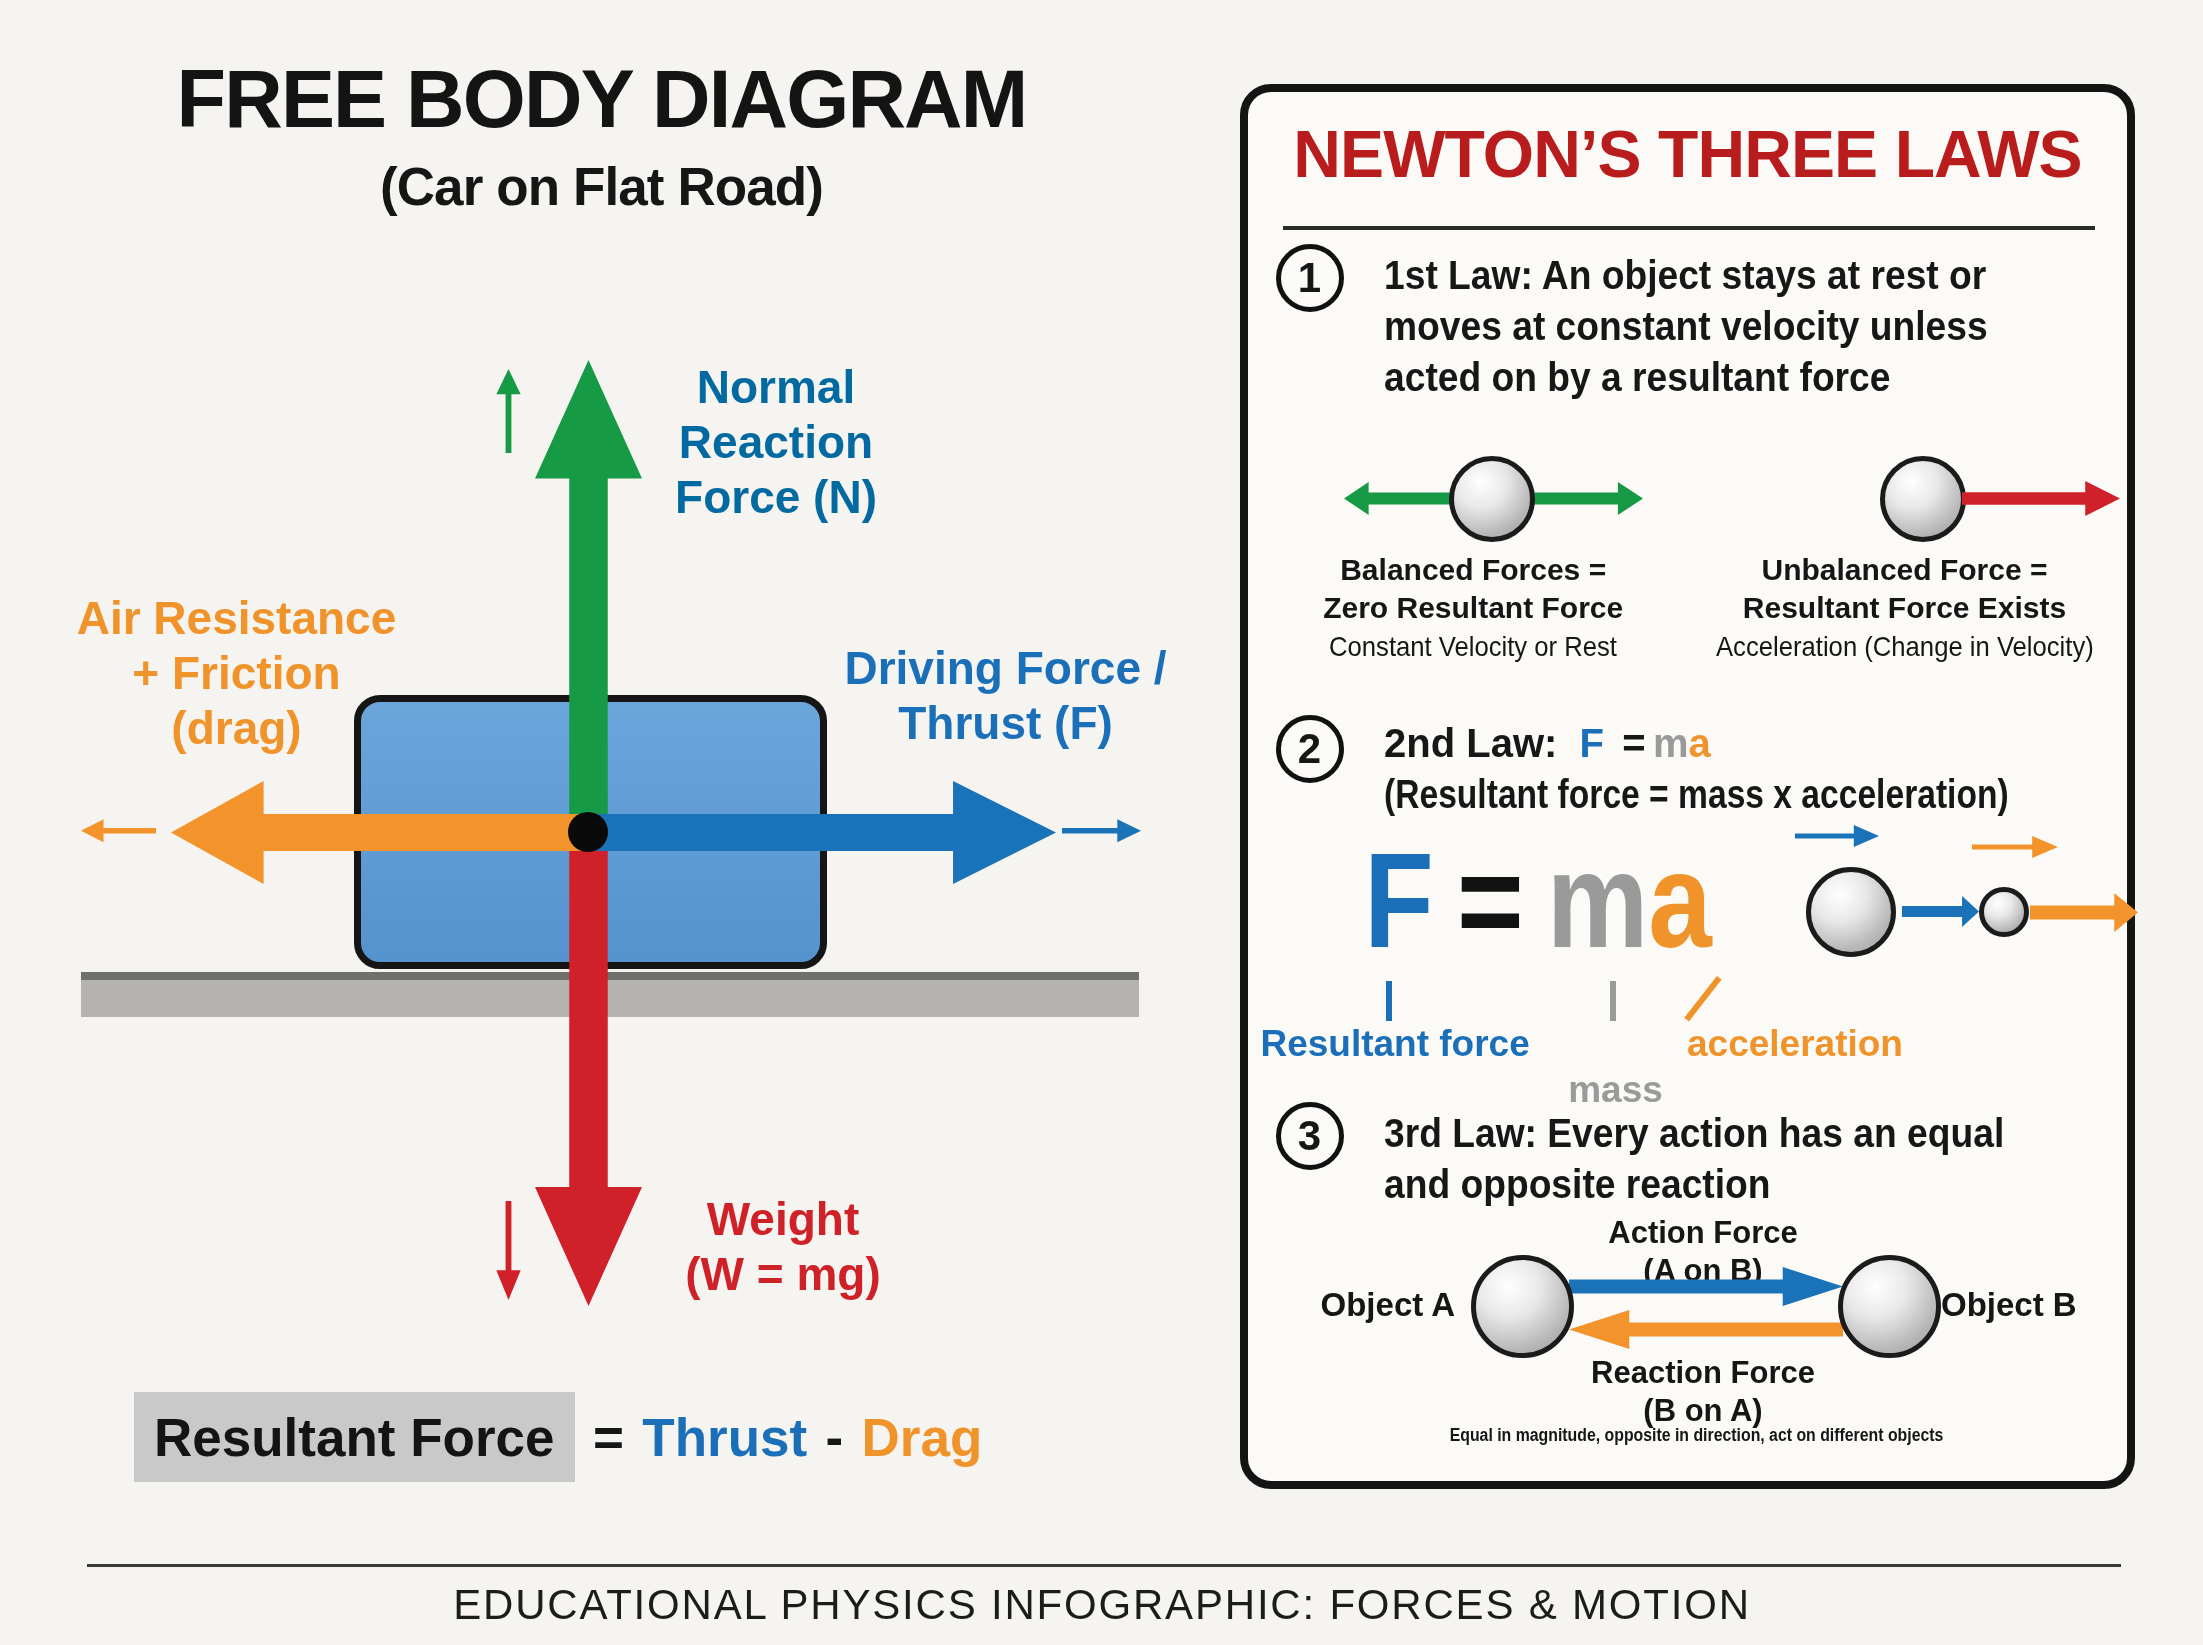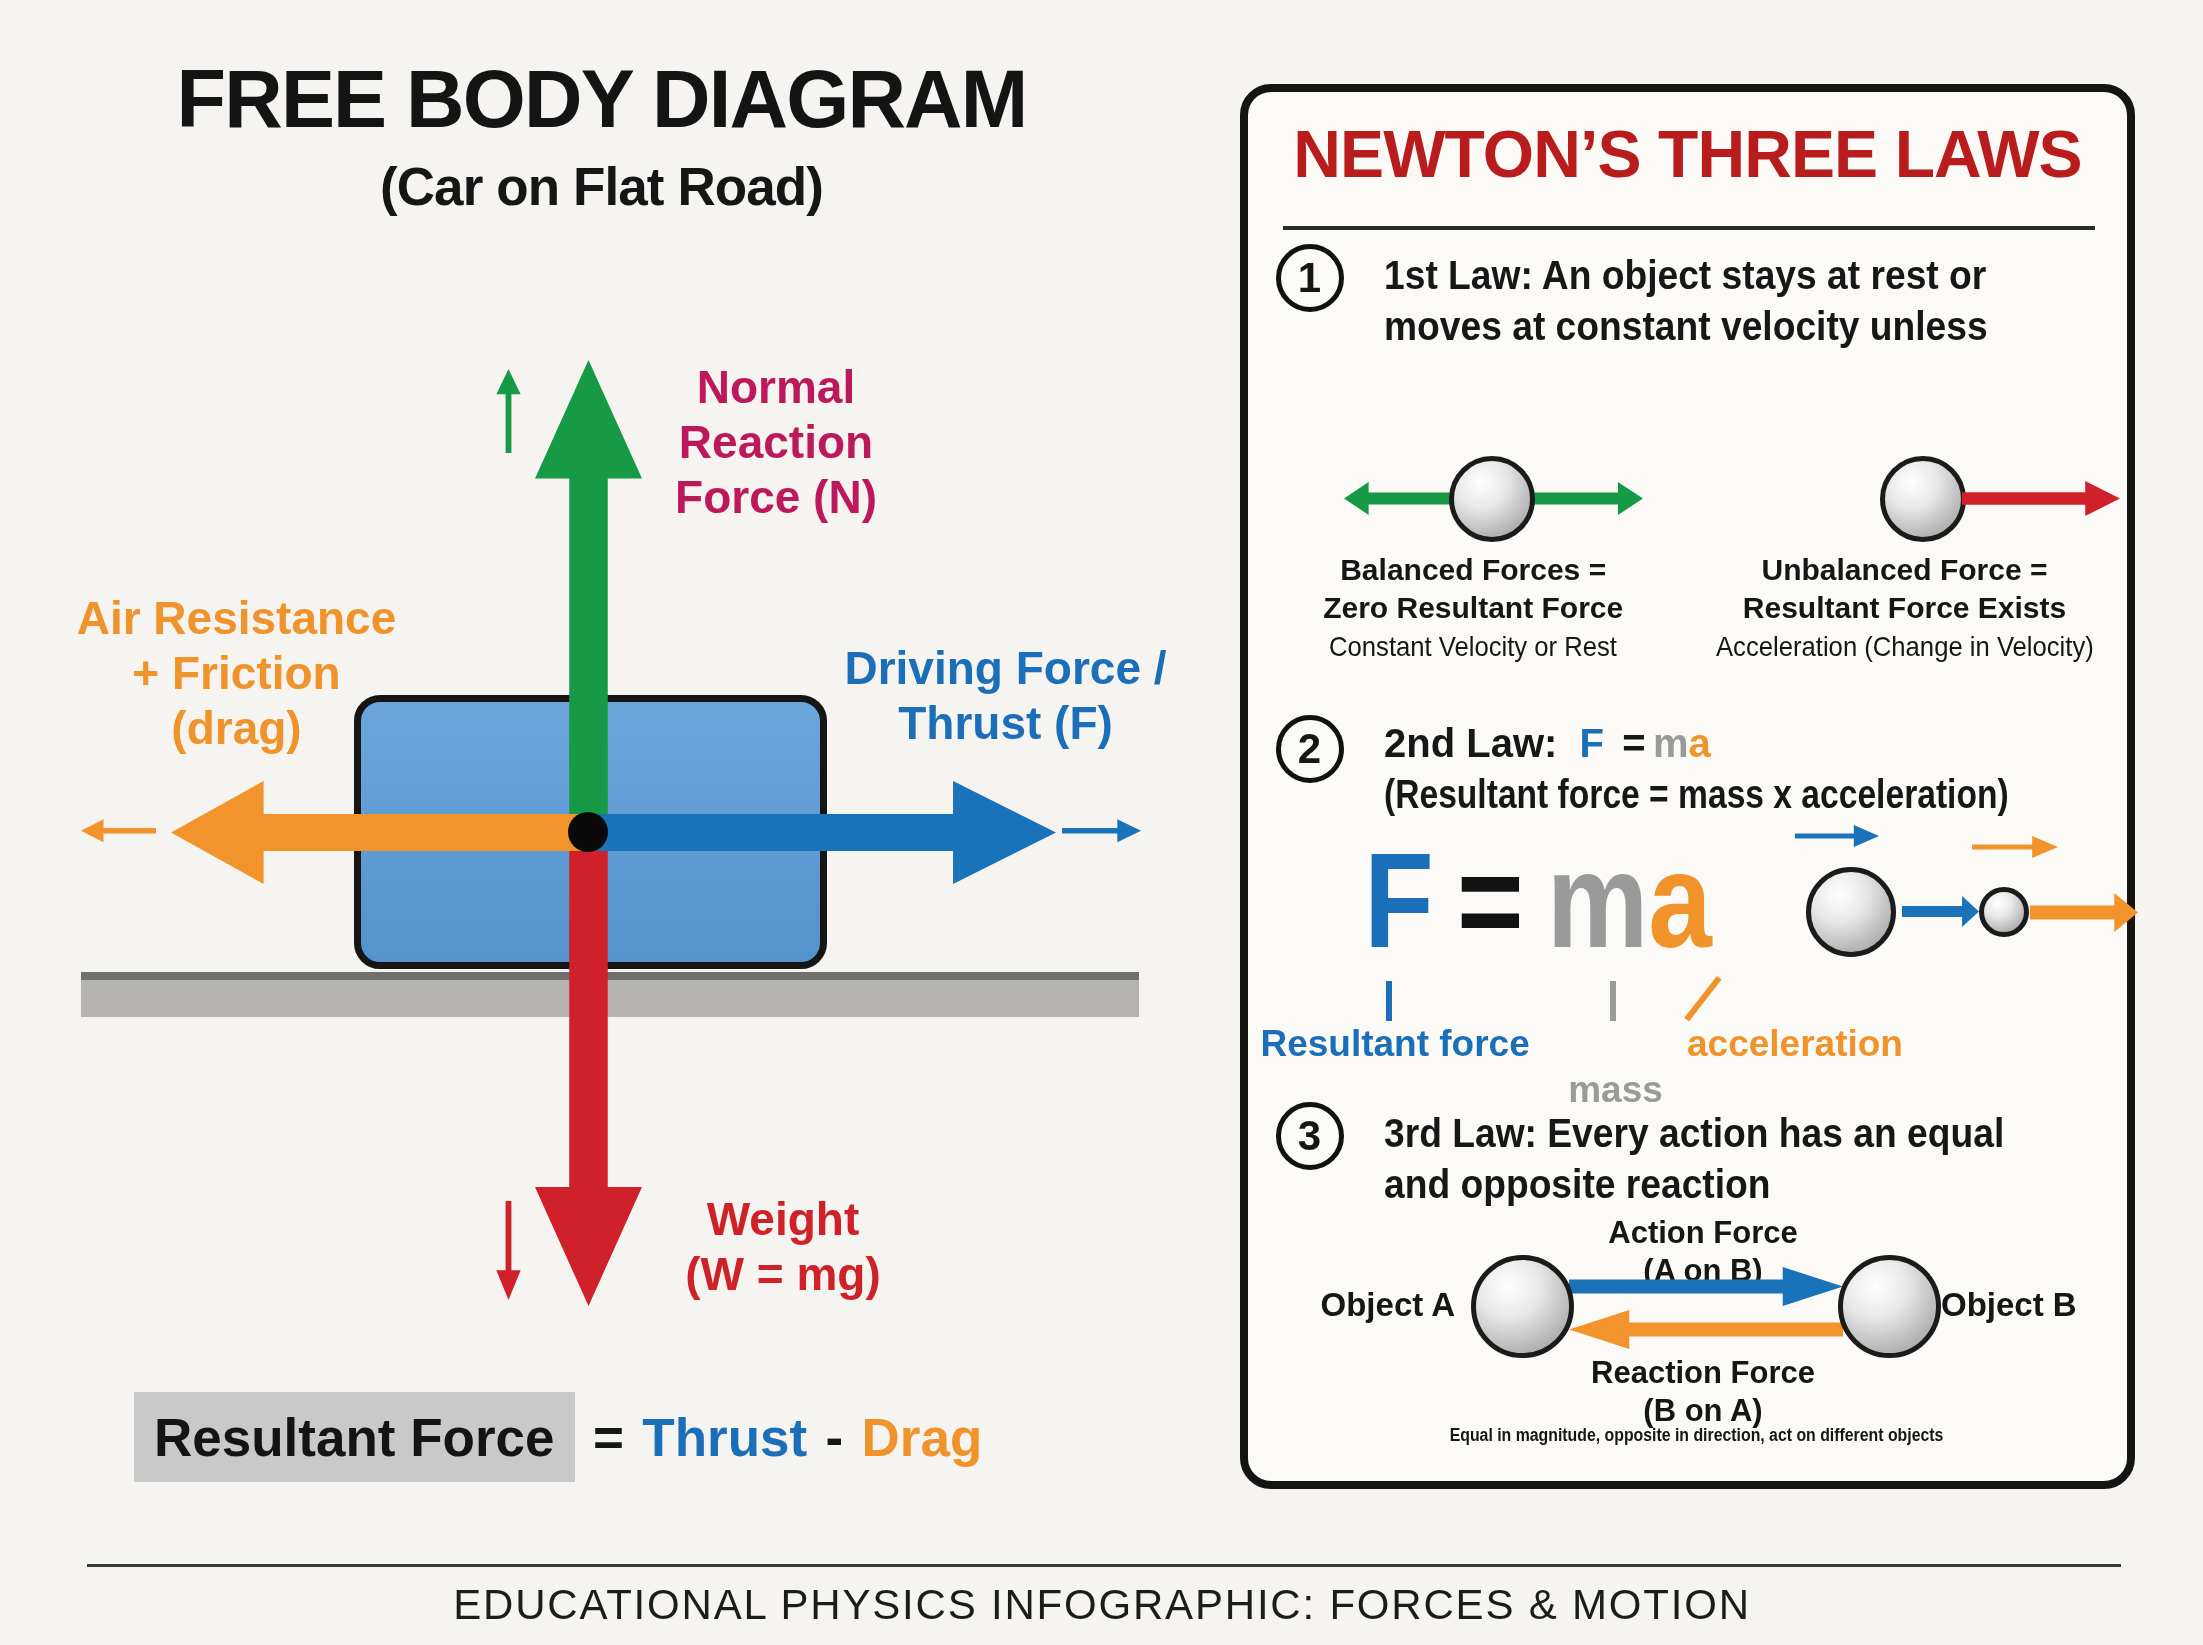--- a/index.html
+++ b/index.html
@@ -26,21 +26,21 @@
   .tarrow-u{clip-path:polygon(50% 0,8% 30%,40% 30%,40% 100%,60% 100%,60% 30%,92% 30%);}
   .tarrow-d{clip-path:polygon(50% 100%,8% 70%,40% 70%,40% 0,60% 0,60% 70%,92% 70%);}
   .tarrow-l{clip-path:polygon(0 50%,30% 8%,30% 40%,100% 40%,100% 60%,30% 60%,30% 92%);}
   .tarrow-r{clip-path:polygon(100% 50%,70% 8%,70% 40%,0 40%,0 60%,70% 60%,70% 92%);}
   .halo{filter:drop-shadow(0 0 2.8px rgba(255,255,255,.95)) drop-shadow(0 0 2.8px rgba(255,255,255,.9));}
 
   .green{background:#169a46;}
   .orange{background:#f2932b;}
   .blue{background:#1a72b8;}
   .red{background:#d0202a;}
-  .t-green{color:#be185d;}
+  .t-green{color:#0369a1;}
   .t-orange{color:#f0932b;}
   .t-blue{color:#1a6fb8;}
   .t-red{color:#cf2128;}
   .t-gray{color:#9a9a9a;}
 
   
   #main-title{left:0;top:57px;width:1203px;font-size:81px;letter-spacing:-1.8px;line-height:1.05;color:#141414;}
   #main-subtitle{left:0;top:156px;width:1203px;font-size:53px;letter-spacing:-0.9px;}
   #car-body{left:354px;top:695px;width:473px;height:274px;background:linear-gradient(#6ba5da,#5593cf);
     border:7.3px solid #151515;border-radius:26px;box-sizing:border-box;}
@@ -148,20 +148,21 @@
 </div>
 
 <div class="abs" id="newton-panel">
   <div class="abs ctr b" id="panel-title">NEWTON’S THREE LAWS</div>
   <div class="abs" id="panel-divider"></div>
 
   <div class="abs lawnum" id="law1-num">1</div>
   <div class="abs lawtext" id="law1-text">
     <div><span class="sq">1st Law: An object stays at rest or</span></div>
     <div><span class="sq">moves at constant velocity unless</span></div>
+    <div><span class="sq">acted on by a resultant force</span></div>
   </div>
 
   <div class="abs arrow-l green" style="left:96px;top:390px;width:112px;height:33px;"></div>
   <div class="abs arrow-r green" style="left:281px;top:390px;width:114px;height:33px;"></div>
   <div class="abs ball" style="left:201px;top:364px;width:86px;height:86px;"></div>
   <div class="abs ball" style="left:632px;top:364px;width:86px;height:86px;"></div>
   <div class="abs arrow-r red" style="left:714px;top:389px;width:158px;height:35px;"></div>
 
   <div class="abs ctr" id="balanced-caption">
     <div class="cap1">Balanced Forces =</div>

